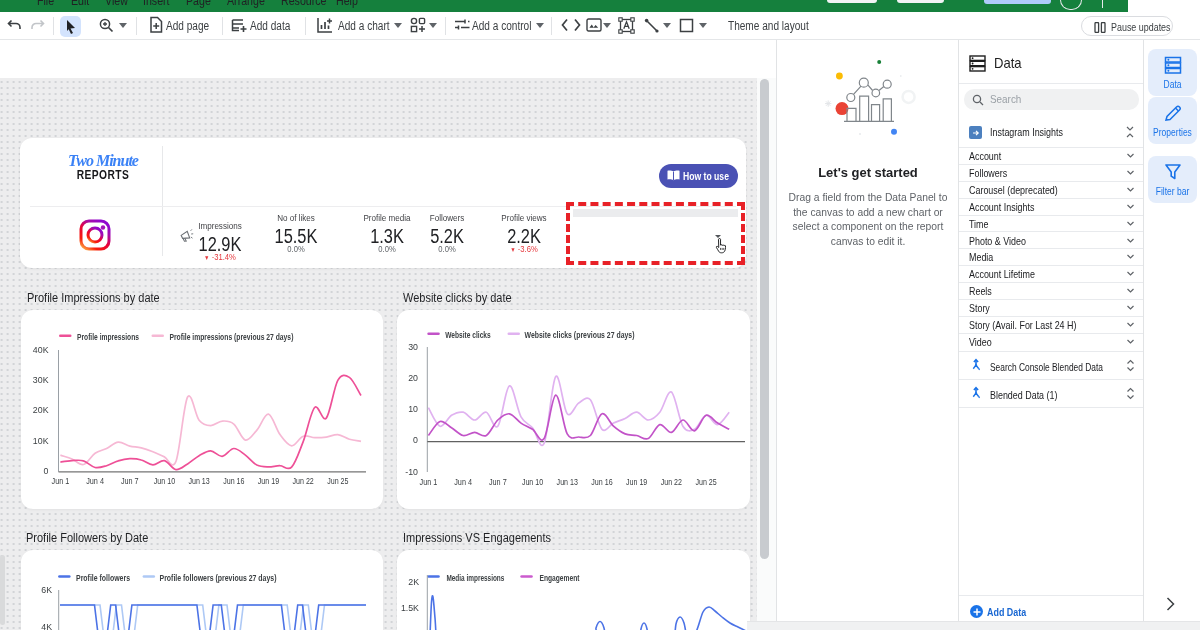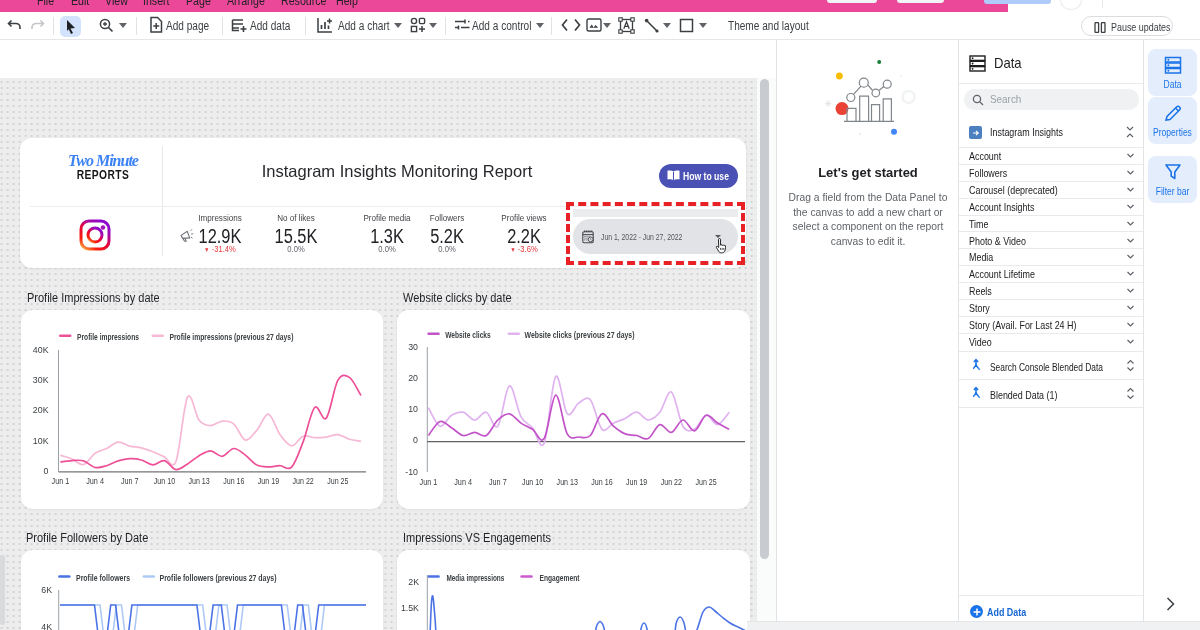--- a/index.html
+++ b/index.html
@@ -1,20 +1,20 @@
 <!DOCTYPE html>
 <html><head>
 <meta charset="utf-8">
 <style>
 * { margin:0; padding:0; box-sizing:border-box; }
 html,body { width:1200px; height:630px; overflow:hidden; font-family:"Liberation Sans", sans-serif; background:#fff; }
 .abs { position:absolute; }
 #stage { position:relative; width:1200px; height:630px; }
 
-#menubar { position:absolute; left:0; top:0; width:1008px; height:12px; background:#ec4899; }
+#menubar { position:absolute; left:0; top:0; width:1128px; height:12px; background:#15803d; }
 .menu { position:absolute; top:-6px; font-size:12.5px; color:#202124; transform:scaleX(.85); transform-origin:left top; }
 
 #toolbar { position:absolute; left:0; top:12px; width:1200px; height:28px; background:#fff; border-bottom:1px solid #e4e6e8; }
 .tbtxt { position:absolute; top:7px; font-size:12px; color:#3c4043; transform:scaleX(.84); transform-origin:left top; white-space:nowrap; }
 .sep { position:absolute; top:5px; width:1px; height:18px; background:#e0e2e5; }
 .caret { position:absolute; width:0; height:0; border-left:4px solid transparent; border-right:4px solid transparent; border-top:5px solid #5f6368; }
 #cursorbtn { position:absolute; left:60px; top:4px; width:21px; height:21px; background:#d3e3fd; border-radius:5px; }
 #pausebtn { position:absolute; left:1081px; top:4px; width:92px; height:20px; border:1px solid #dadce0; border-radius:10px; }
 #pausebtn span { position:absolute; left:29px; top:4px; font-size:10.5px; color:#3c4043; white-space:nowrap; transform:scaleX(.85); transform-origin:left top; }
 
@@ -179,21 +179,20 @@
 
 
   <div id="canvas">
 
     <div id="hcard">
       <div id="logo2m">
         <div class="l1">Two Minute</div>
         <div class="l2">REPORTS</div>
       </div>
       <div class="vdiv"></div>
-      <div id="htitle">Instagram Insights Monitoring Report</div>
       <div id="howto">
         <svg class="abs" style="left:8px;top:6px;" width="13" height="11" viewBox="0 0 13 11">
             <path d="M6.5 1.5 C5.5 0.7 3.8 0.5 2.5 0.5 C1.8 0.5 1 0.6 0.5 0.8 V9.5 C1 9.3 1.8 9.2 2.5 9.2 C3.8 9.2 5.5 9.4 6.5 10.2 C7.5 9.4 9.2 9.2 10.5 9.2 C11.2 9.2 12 9.3 12.5 9.5 V0.8 C12 0.6 11.2 0.5 10.5 0.5 C9.2 0.5 7.5 0.7 6.5 1.5 Z M6.5 1.5 V10.2" fill="#fff" stroke="#4a51b4" stroke-width="0"></path>
             <path d="M6.5 1.7 V10" stroke="#4a51b4" stroke-width="1"></path>
           </svg>
         <span>How to use</span>
       </div>
       <div class="hdiv"></div>
 
       <svg class="abs" style="left:59px;top:81px;" width="32" height="32" viewBox="0 0 32 32">
@@ -212,21 +211,21 @@
       </svg>
 
       <svg class="abs" style="left:159px;top:90px;" width="15" height="16" viewBox="0 0 15 16">
           <g transform="rotate(-12 7 8)">
             <path d="M2.4 6.4 L9.2 3.6 L10.2 10.6 L3.2 9.6 Z" fill="none" stroke="#6a6e73" stroke-width="1.1"></path>
             <path d="M3.6 9.8 L4.4 12.8 L6.2 13.1 L5.4 10.1" fill="none" stroke="#6a6e73" stroke-width="1"></path>
           </g>
           <path d="M11.6 2.8 L12.9 1.4 M12.2 6 L14.2 5.8 M11.9 9 L13.5 10.2" stroke="#6a6e73" stroke-width="0.9"></path>
         </svg>
 
-      <div class="stat" style="left:160px;width:80px;">
+      <div class="stat" style="left:160px;width:80px;margin-top:8px;">
         <div class="lb">Impressions</div>
         <div class="vl">12.9K</div>
         <div class="dl red"><span style="font-size:6.5px;">▼</span> -31.4%</div>
       </div>
       <div class="stat" style="left:236px;width:80px;">
         <div class="lb">No of likes</div>
         <div class="vl">15.5K</div>
         <div class="dl grey">0.0%</div>
       </div>
       <div class="stat" style="left:327px;width:80px;">
@@ -239,33 +238,20 @@
         <div class="vl">5.2K</div>
         <div class="dl grey">0.0%</div>
       </div>
       <div class="stat" style="left:464px;width:80px;">
         <div class="lb">Profile views</div>
         <div class="vl">2.2K</div>
         <div class="dl red"><span style="font-size:6.5px;">▼</span> -3.6%</div>
       </div>
 
       <div id="dprefix"></div>
-      <div id="dpill">
-        <svg class="abs" style="left:9px;top:11px;" width="12" height="14" viewBox="0 0 12 14">
-            <rect x="0.8" y="1.8" width="10.4" height="11" rx="1.2" fill="none" stroke="#43464b" stroke-width="1.1"></rect>
-            <path d="M0.8 4.6 H11.2" stroke="#43464b" stroke-width="1"></path>
-            <path d="M2.6 0.4 V2.2 M4.4 0.4 V2.2 M6.2 0.4 V2.2 M8 0.4 V2.2 M9.8 0.4 V2.2" stroke="#43464b" stroke-width="1"></path>
-            <g stroke="#43464b" stroke-width="0.8">
-              <path d="M2.3 6.3 h1.2 M4.4 6.3 h1.2 M6.5 6.3 h1.2 M2.3 8.1 h1.2 M4.4 8.1 h1.2 M2.3 9.9 h1.2 M4.4 9.9 h1.2"></path>
-            </g>
-            <circle cx="8.6" cy="9.4" r="2.4" fill="#e2e3e6" stroke="#43464b" stroke-width="0.9"></circle>
-            <path d="M8.6 8.4 V9.4 L9.4 10" stroke="#43464b" stroke-width="0.8" fill="none"></path>
-          </svg>
-        <span>Jun 1, 2022 - Jun 27, 2022</span>
-      </div>
     </div>
     <div id="reddash"></div>
 
     <div class="abs" style="left:715px;top:157px;width:0;height:0;border-left:3px solid transparent;border-right:3px solid transparent;border-top:3.5px solid #53565b;"></div>
     <svg class="abs" style="left:714px;top:159.5px;" width="15" height="16" viewBox="0 0 14 15">
         <path d="M4.2 1.2 C4.2 0.3 6.1 0.3 6.1 1.2 L6.1 6.6 L6.6 6.7 C6.2 6.05 7.35 6.05 7.35 6.75 L7.95 6.85 C8 6.25 9.1 6.3 9.1 7 L9.65 7.1 C9.75 6.6 10.75 6.7 10.75 7.4 L10.75 8.9 C10.75 10.3 10.5 11.5 9.95 12.4 C9.4 13.3 8.5 13.9 7.1 13.9 C5.6 13.9 4.95 13.4 4.3 12.4 C3.75 11.5 2.9 9.8 2.25 8.9 C1.8 8.2 2.65 7.4 3.3 7.95 L4.4 8.9 Z" fill="#fff" stroke="#1c1d1f" stroke-width="0.9"></path>
         <path d="M6.1 9.3 L6.15 11.2 M7.6 9.3 L7.65 11.2 M9.1 9.3 L9.1 11.2" stroke="#1c1d1f" stroke-width="0.7"></path>
       </svg>
 
     <div class="ccard" style="left:21px;top:232px;width:362px;height:199px;"></div>

